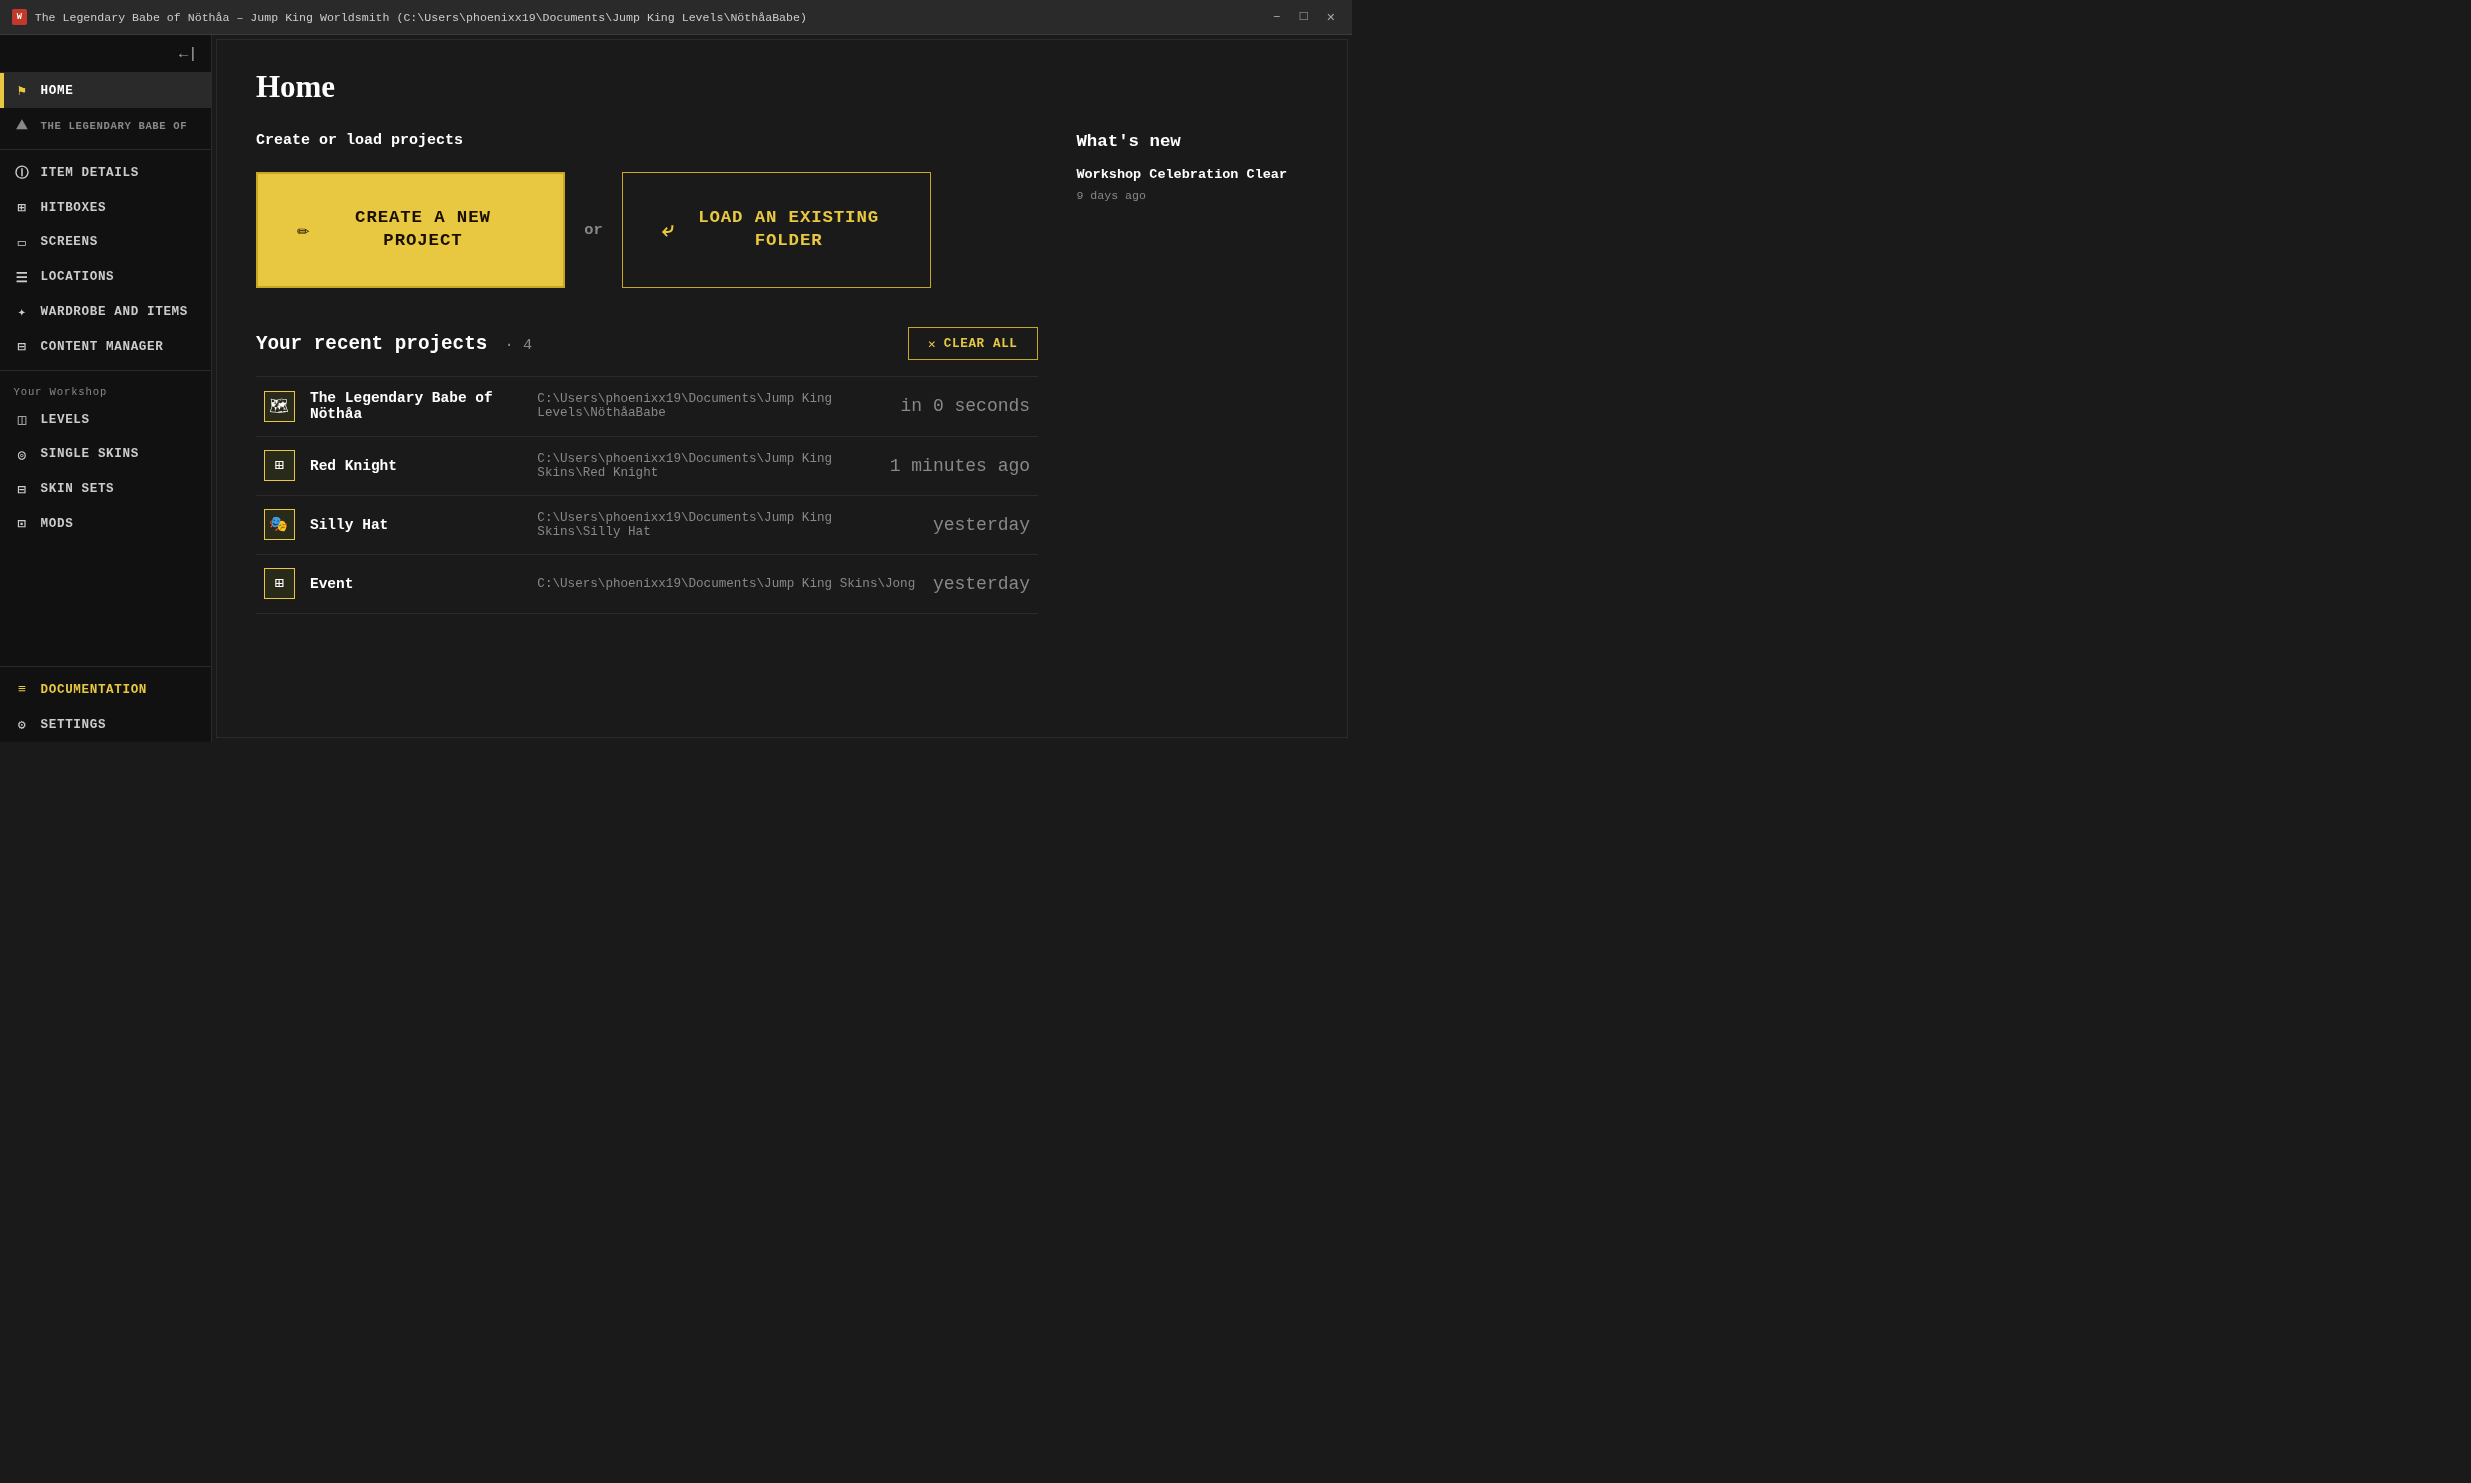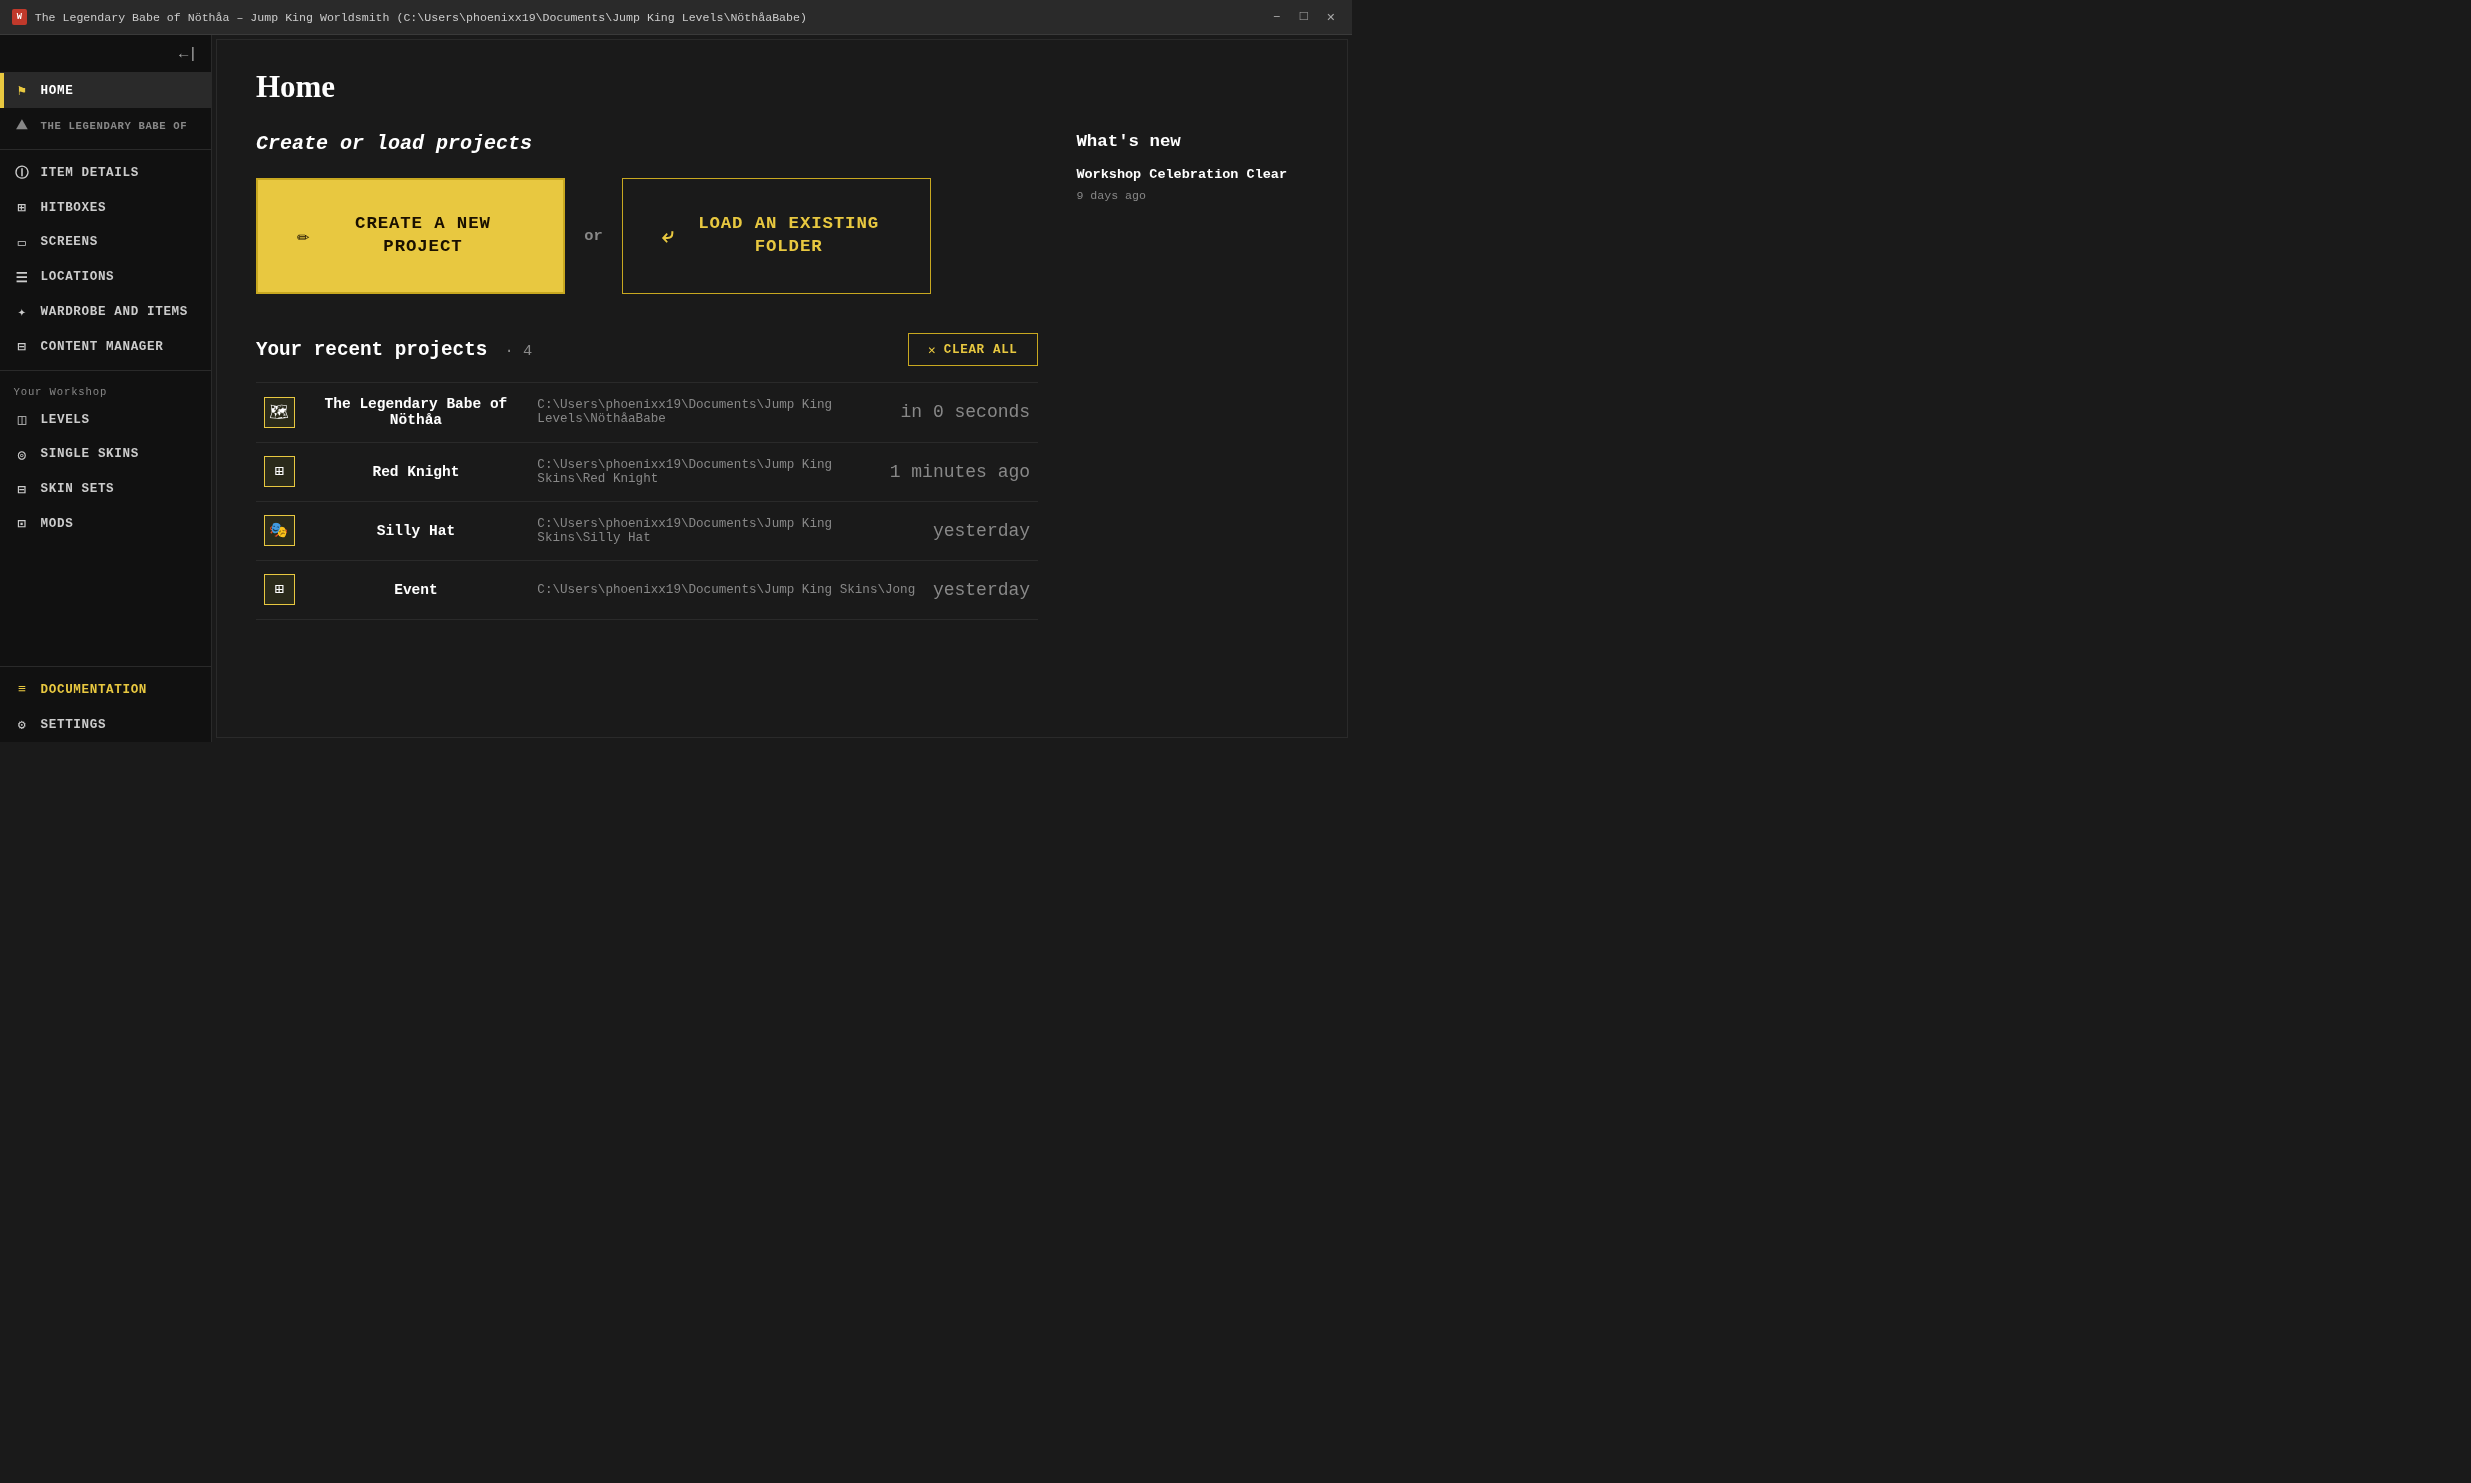--- a/index.html
+++ b/index.html
@@ -133,26 +133,25 @@
       margin: 3.9px;
     }
     .page-title {
       font-size: 31px;
       font-weight: bold;
       color: #fff;
       margin-bottom: 27px;
       font-family: 'Georgia', serif;
     }
     .section-title {
-      font-size: 20px;
+      font-size: 15px;
       font-weight: bold;
       color: #fff;
       margin-bottom: 23px;
       font-family: 'Courier New', monospace;
-      font-style: italic;
     }
 
     
     .project-actions {
       display: flex;
       align-items: center;
       gap: 19.3px;
       margin-bottom: 39px;
     }
     .btn-create {
@@ -255,21 +254,20 @@
       justify-content: center;
       font-size: 15.4px;
       flex-shrink: 0;
     }
     .project-name {
       font-size: 14.5px;
       font-weight: bold;
       color: #fff;
       width: 212px;
       flex-shrink: 0;
-      text-align: center;
     }
     .project-path {
       font-size: 12.6px;
       color: #888;
       flex: 1;
     }
     .project-time {
       font-size: 18px;
       color: #888;
       text-align: right;

